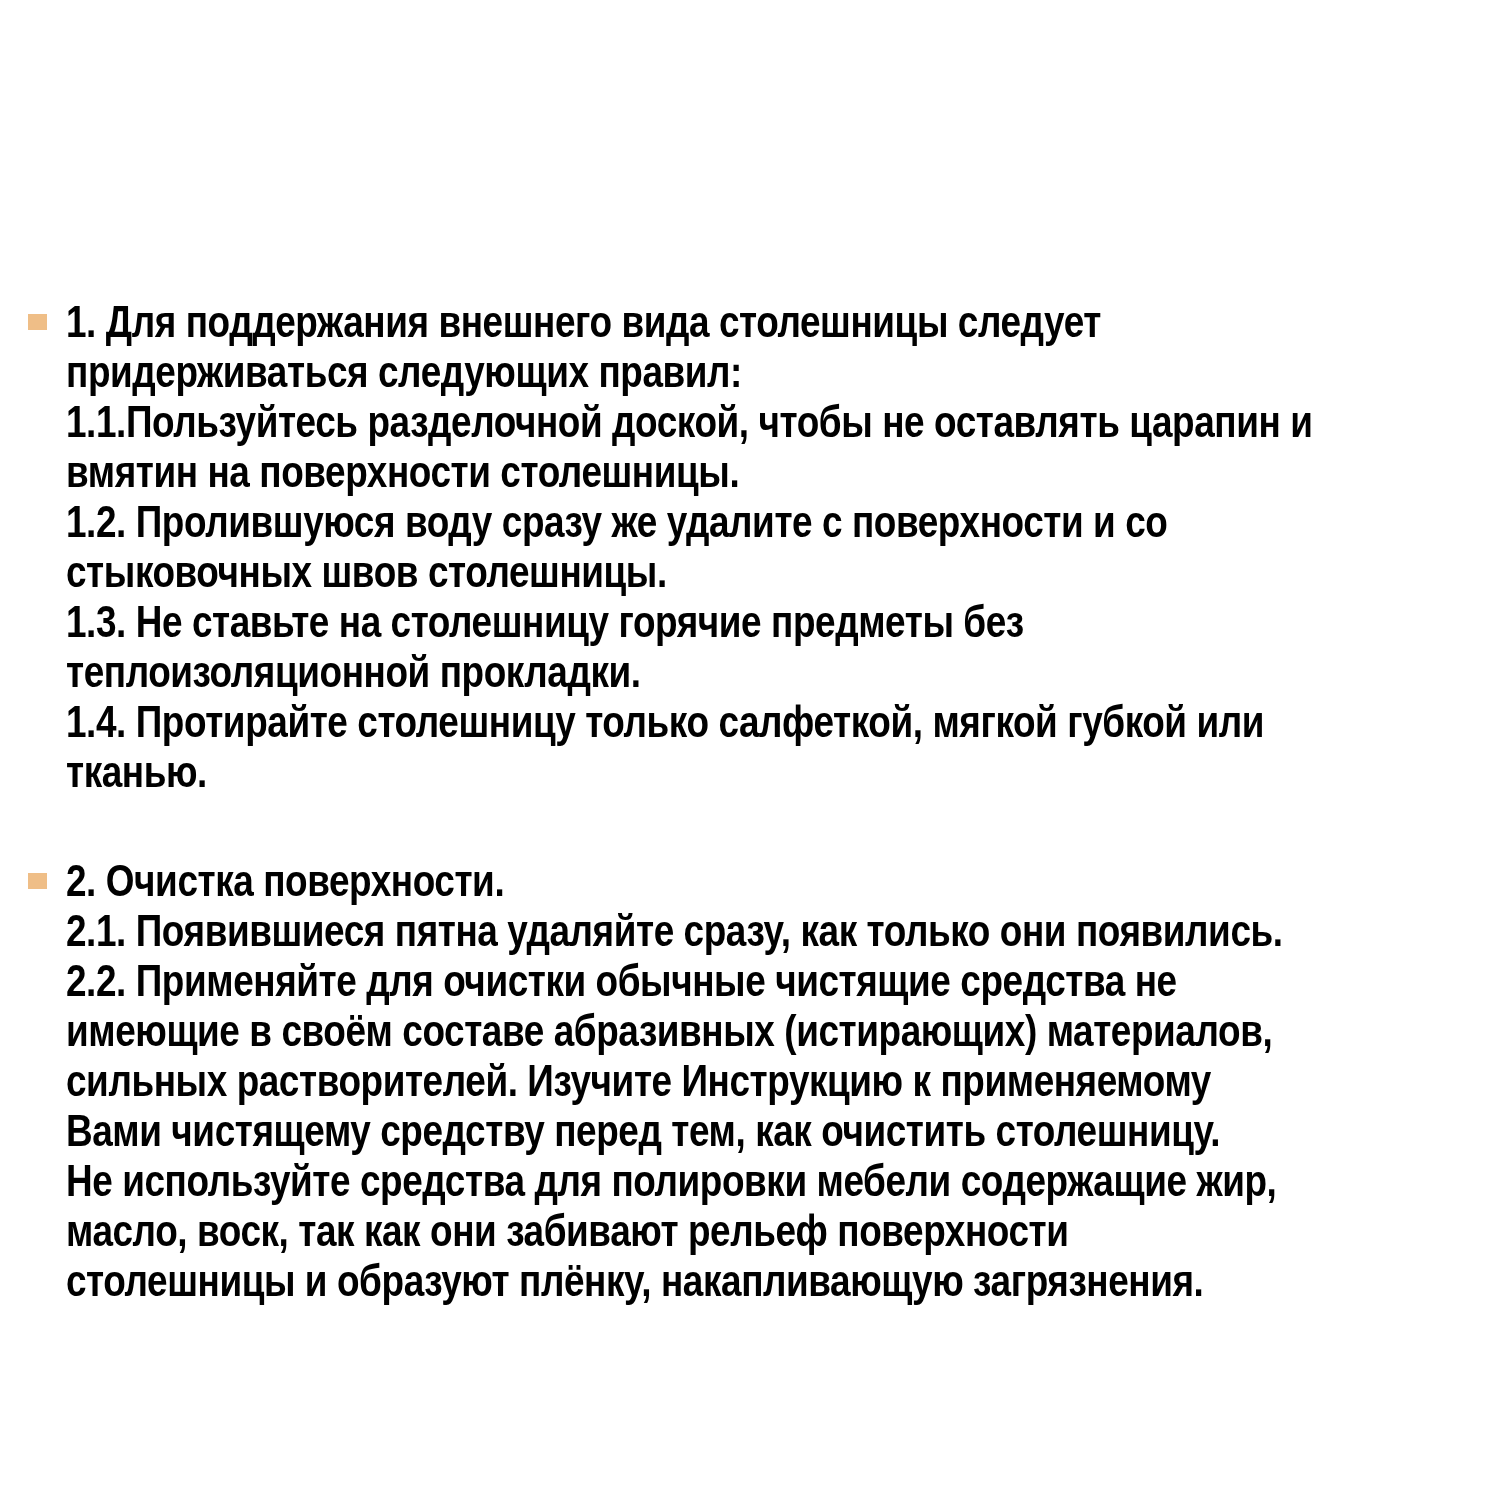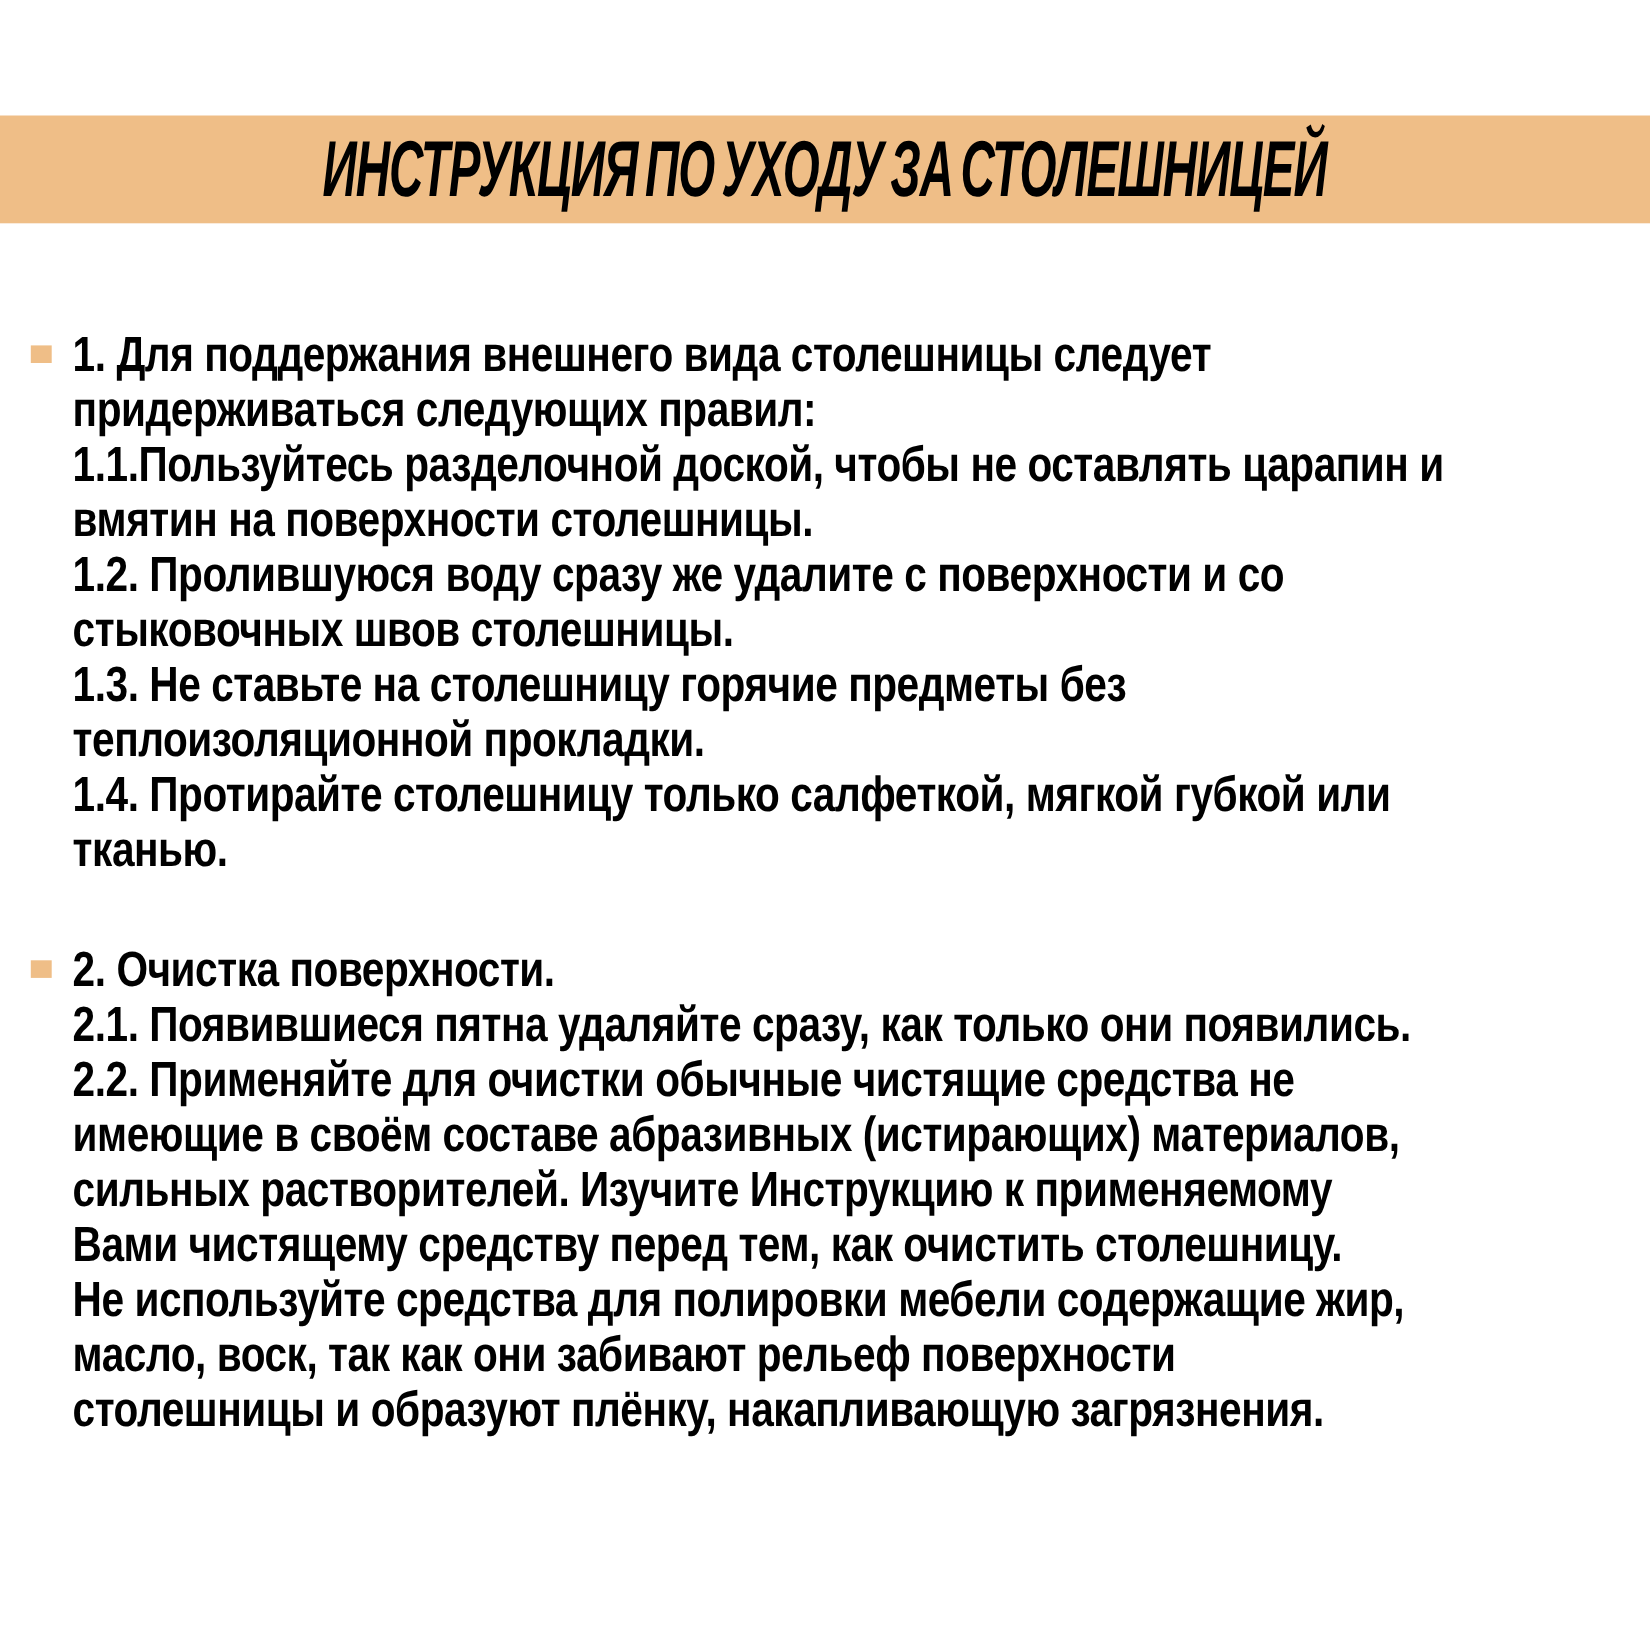--- a/index.html
+++ b/index.html
@@ -64,23 +64,20 @@
     white-space: pre-line;
     transform: scaleX(0.82);
     transform-origin: left top;
   }
 </style>
 </head>
 <body>
 
 <div class="page">
 
-  <div class="banner">
-    <span class="banner-title">ИНСТРУКЦИЯ ПО УХОДУ ЗА СТОЛЕШНИЦЕЙ</span>
-  </div>
 
   <div class="section section-1">
     <div class="bullet"></div>
     <div class="section-text">1. Для поддержания внешнего вида столешницы следует
 придерживаться следующих правил:
 1.1.Пользуйтесь разделочной доской, чтобы не оставлять царапин и
 вмятин на поверхности столешницы.
 1.2. Пролившуюся воду сразу же удалите с поверхности и со
 стыковочных швов столешницы.
 1.3. Не ставьте на столешницу горячие предметы без

